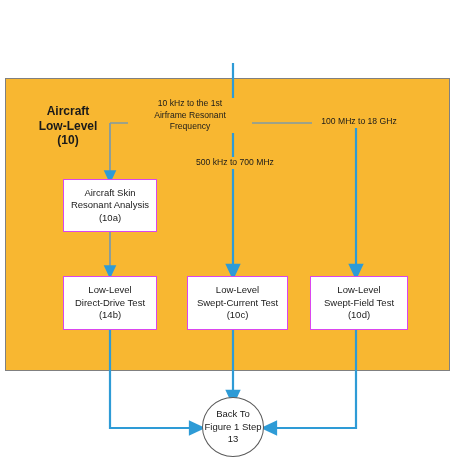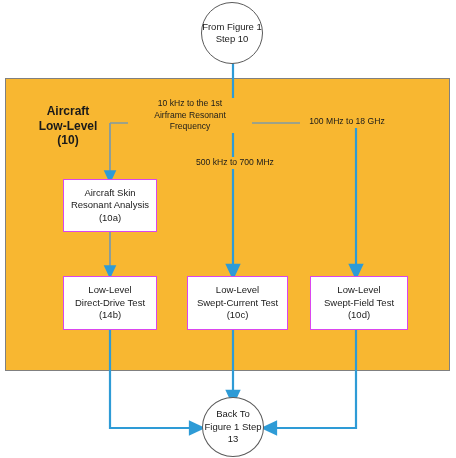--- a/index.html
+++ b/index.html
@@ -71,21 +71,21 @@
     font-size:8.6px;
     line-height:11.5px;
     color:#1a1a1a;
     background:#F8B731;
     white-space:nowrap;
     z-index:4;
   }
   .edge-label .ln{display:block;}
 
   #lbl-center{left:128px;top:98px;width:124px;}
-  #lbl-right{left:300px;top:116px;width:94px;}
+  #lbl-right{left:312px;top:116px;width:94px;}
   #lbl-mid{left:180px;top:157px;width:110px;}
 </style>
 </head>
 <body>
 
 <div id="stage">
 
   <div class="panel"></div>
 
   <svg class="svg-layer" viewBox="0 0 456 458">
@@ -106,27 +106,20 @@
 
     <line x1="356" y1="123" x2="356" y2="272" stroke="#2E9BD6" stroke-width="2.2" marker-end="url(#arrowBlue)"></line>
 
     <polyline points="110,330 110,428 197,428" fill="none" stroke="#2E9BD6" stroke-width="2.2" marker-end="url(#arrowBlue)"></polyline>
 
     <line x1="233" y1="330" x2="233" y2="398" stroke="#2E9BD6" stroke-width="2.2" marker-end="url(#arrowBlue)"></line>
 
     <polyline points="356,330 356,428 269,428" fill="none" stroke="#2E9BD6" stroke-width="2.2" marker-end="url(#arrowBlue)"></polyline>
   </svg>
 
-  <div class="terminator" style="left:201px;top:2px;width:62px;height:62px;">
-    <div class="lines">
-      <span class="ln">From</span>
-      <span class="ln">Figure 1</span>
-      <span class="ln">Step 10</span>
-    </div>
-  </div>
 
   <div class="panel-title">
     <span class="ln">Aircraft</span>
     <span class="ln">Low-Level</span>
     <span class="ln">(10)</span>
   </div>
 
   <div class="edge-label" id="lbl-center">
     <span class="ln">10 kHz to the 1st</span>
     <span class="ln">Airframe Resonant</span>

